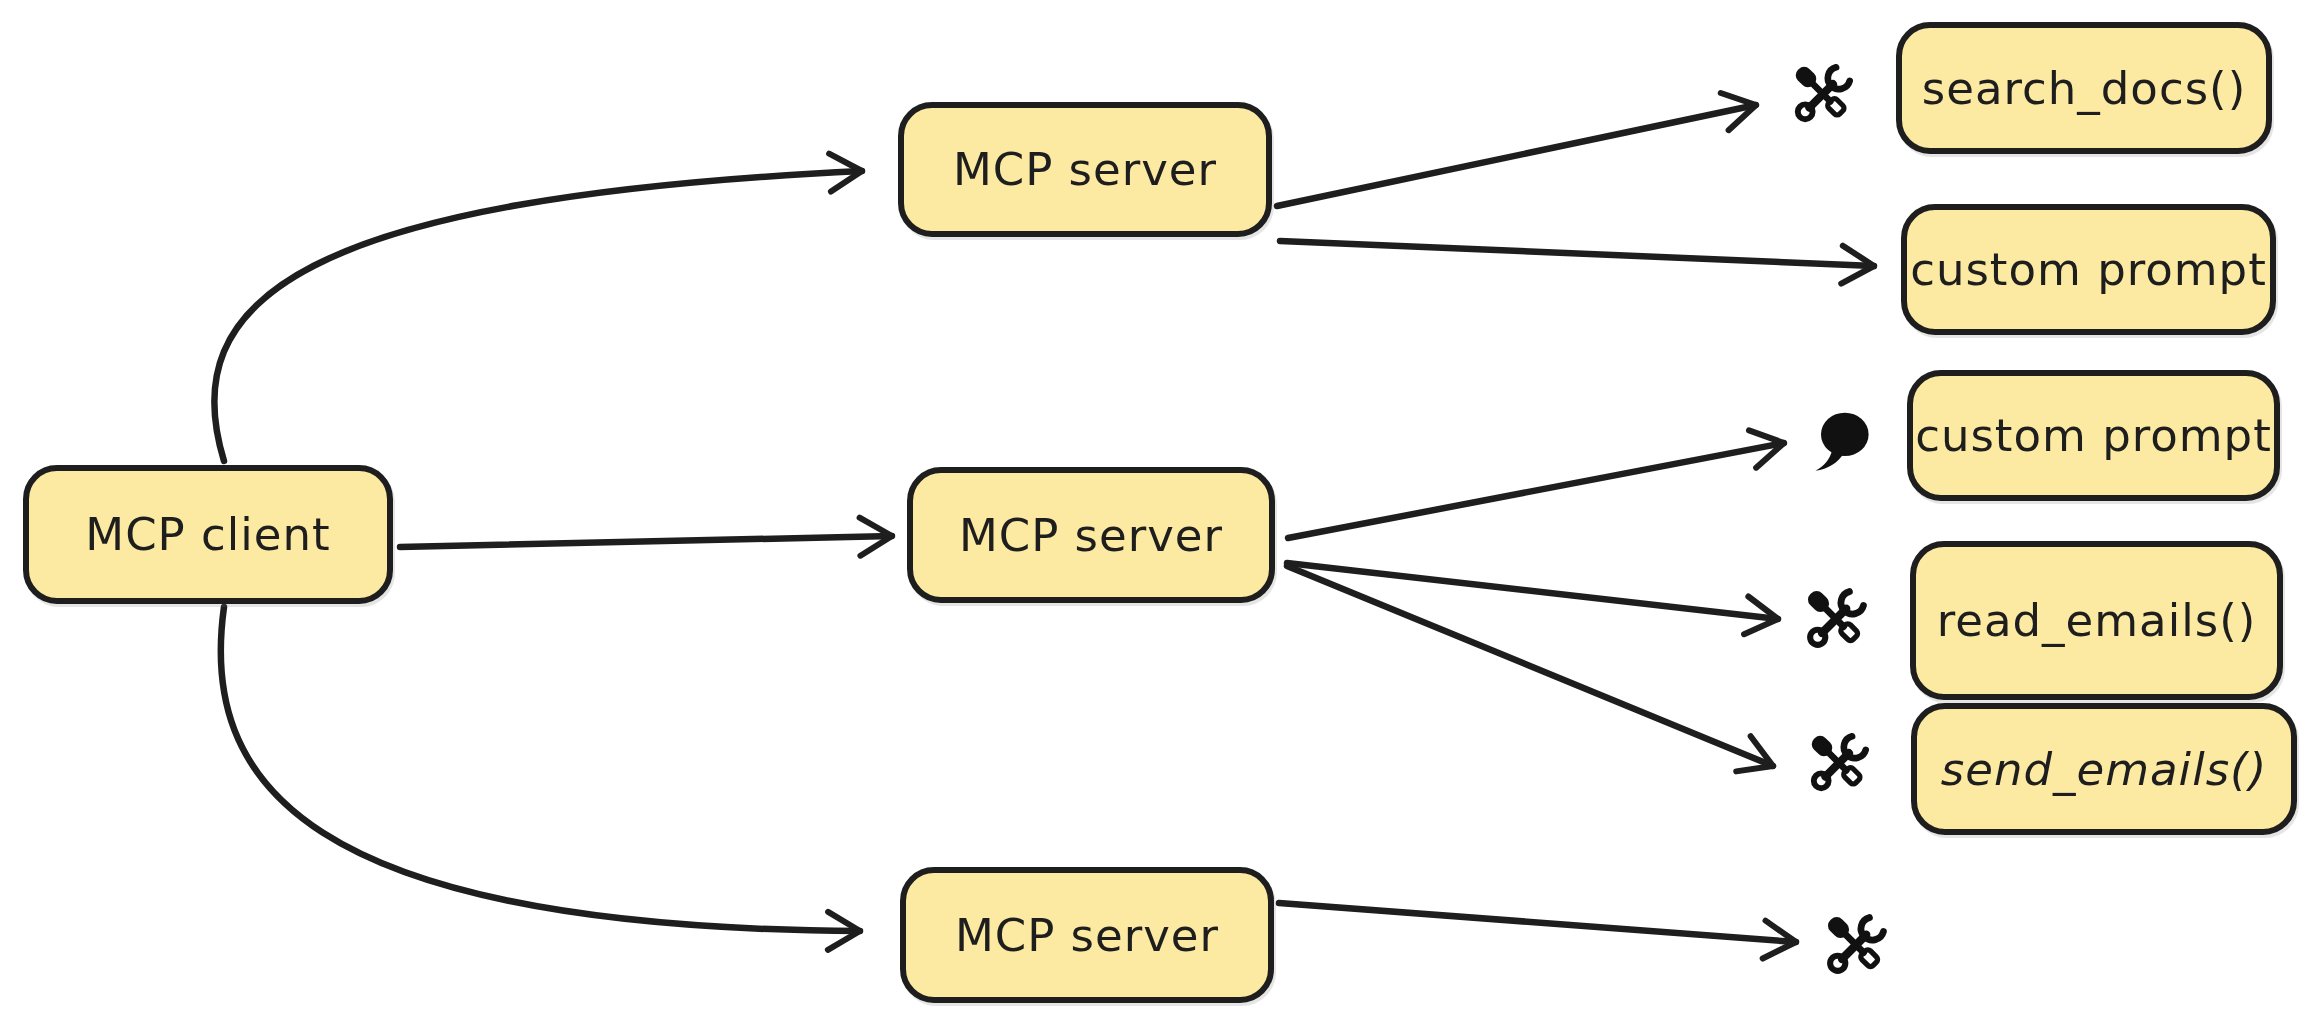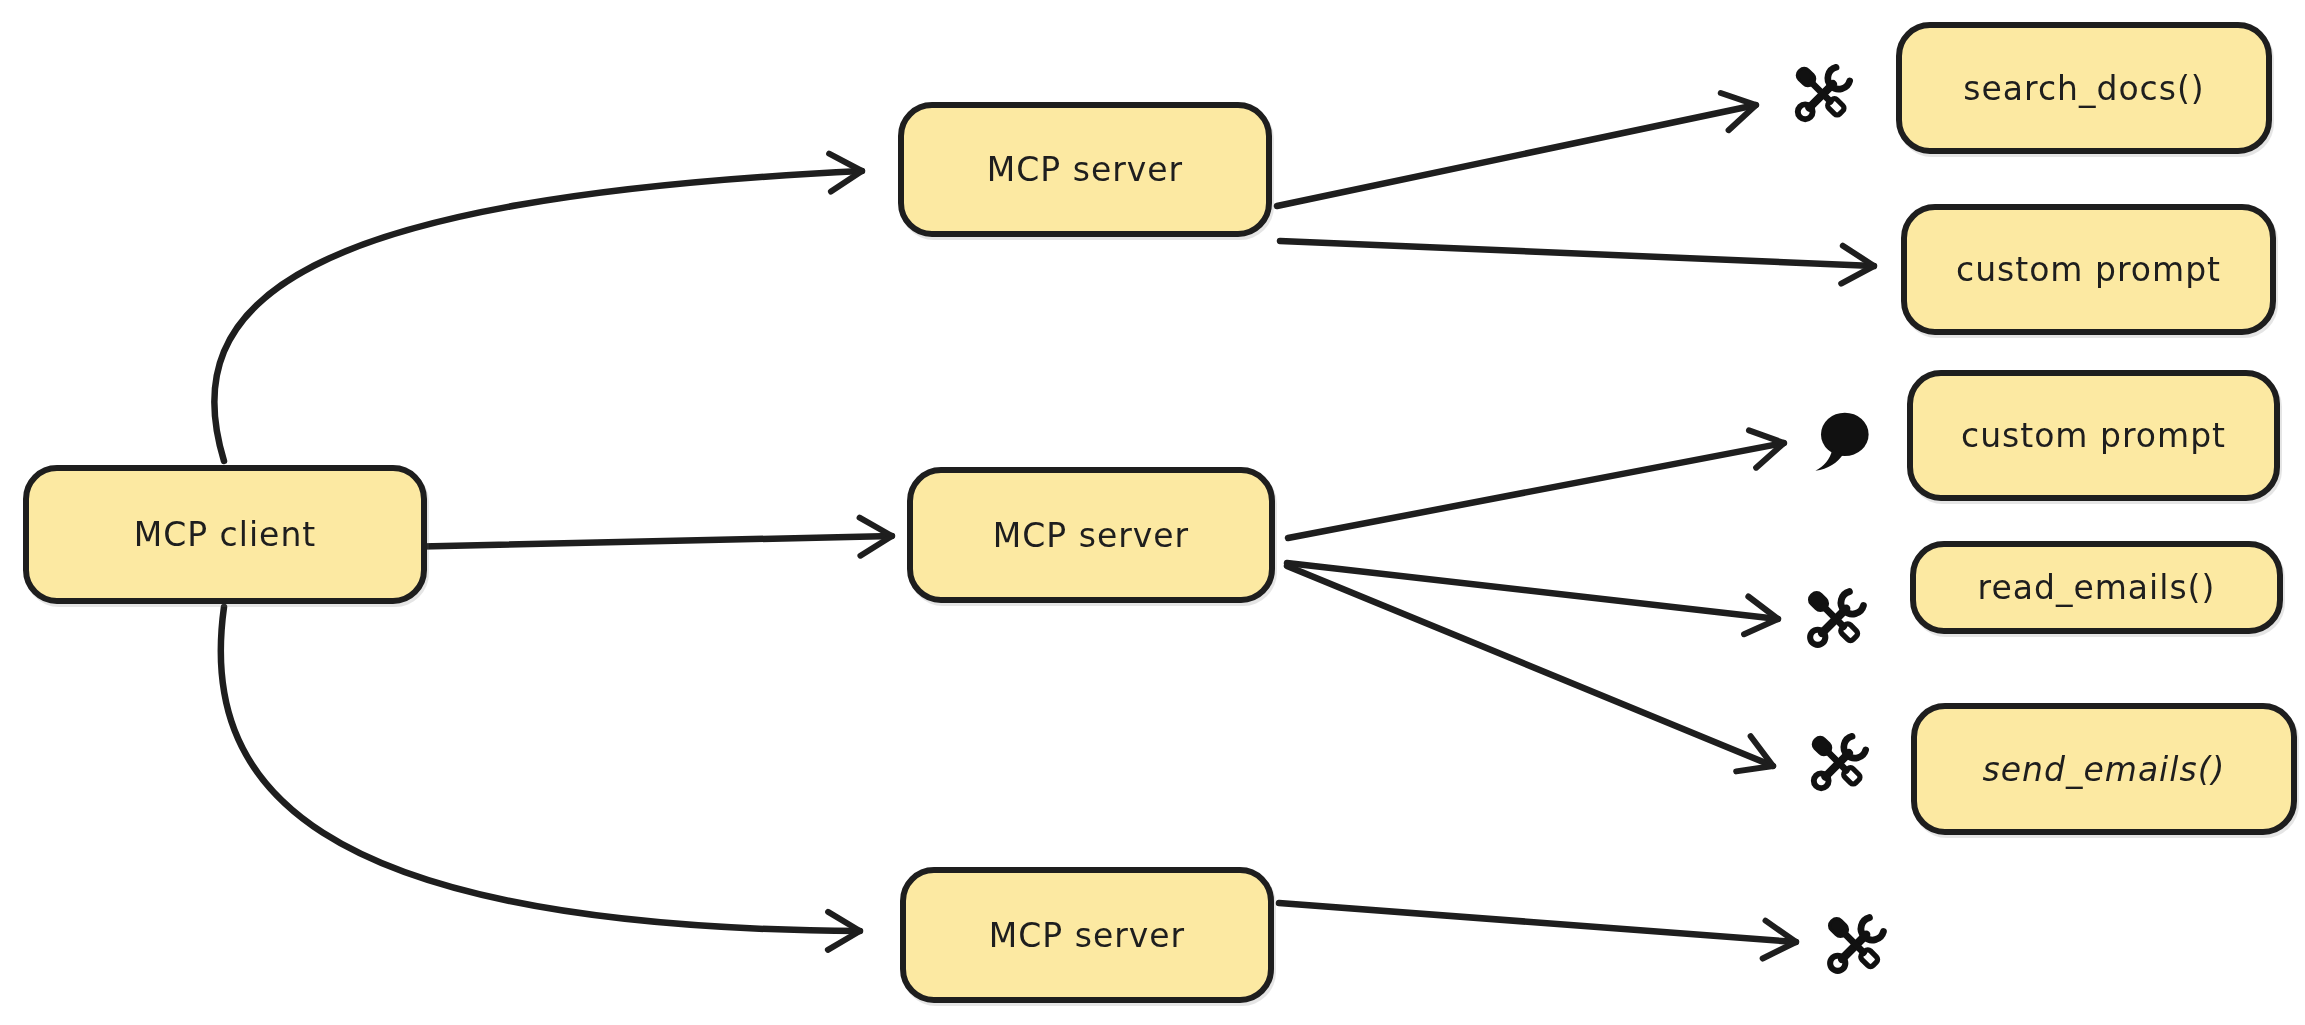--- a/index.html
+++ b/index.html
@@ -20,39 +20,39 @@
   }
   .node {
     position: absolute;
     box-sizing: border-box;
     background: #fce9a2;
     border: 6px solid #1e1e1e;
     border-radius: 34px;
     display: flex;
     align-items: center;
     justify-content: center;
-    font-size: 33px;
+    font-size: 45px;
     letter-spacing: 1px;
     z-index: 2;
     box-shadow: 2px 3px 0 rgba(110,110,110,0.18);
     white-space: nowrap;
   }
   .icon {
     position: absolute;
     z-index: 2;
   }
   
-  .n-client        { left: 23px;   top: 465px; width: 404px; height: 139px; }
+  .n-client        { left: 23px;   top: 465px; width: 370px; height: 139px; }
   .n-server-top    { left: 898px;  top: 102px; width: 374px; height: 135px; }
   .n-server-mid    { left: 907px;  top: 467px; width: 368px; height: 136px; }
   .n-server-bottom { left: 900px;  top: 867px; width: 374px; height: 136px; }
   .n-search-docs   { left: 1896px; top: 22px;  width: 376px; height: 132px; }
   .n-prompt-top    { left: 1901px; top: 204px; width: 375px; height: 131px; }
   .n-prompt-mid    { left: 1907px; top: 370px; width: 373px; height: 131px; }
-  .n-read-emails   { left: 1910px; top: 541px; width: 373px; height: 93px; }
+  .n-read-emails   { left: 1910px; top: 541px; width: 373px; height: 159px; }
   .n-send-emails   { left: 1911px; top: 703px; width: 386px; height: 132px; font-style: italic; }
   .n-search-web    { left: 1911px; top: 873px; width: 375px; height: 132px; }
   
   .i-tools-docs   { left: 1786px; top: 56px;  width: 74px; height: 76px; }
   .i-bubble       { left: 1806px; top: 405px; width: 72px; height: 70px; }
   .i-tools-read   { left: 1798px; top: 580px; width: 76px; height: 78px; }
   .i-tools-send   { left: 1802px; top: 724px; width: 74px; height: 78px; }
   .i-tools-web    { left: 1818px; top: 905px; width: 76px; height: 80px; }
 </style>
 </head>

